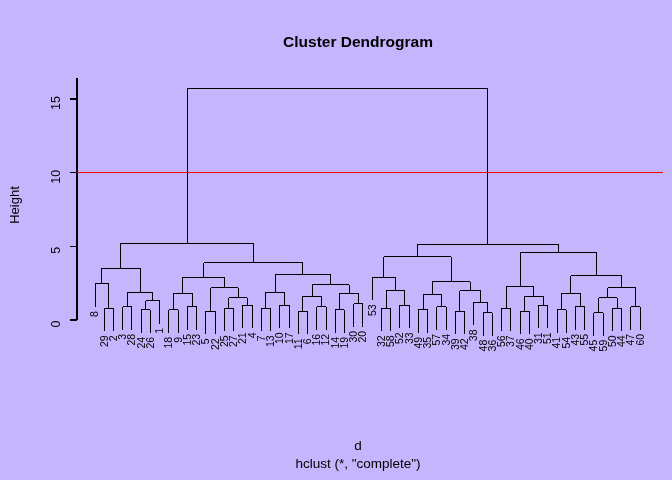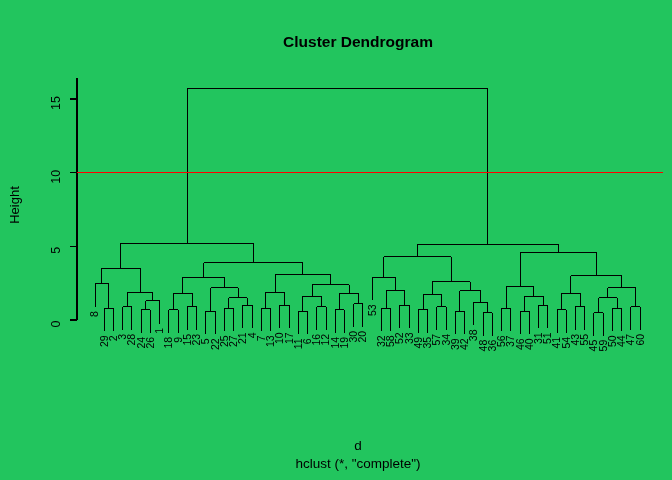--- a/index.html
+++ b/index.html
@@ -1,16 +1,16 @@
 <!DOCTYPE html>
 <html><head>
 <meta charset="utf-8">
 <style>
   html,body{margin:0;padding:0;background:#ffffff;}
-  .figure{position:relative;width:672px;height:480px;background:#22c55e;overflow:hidden;}
+  .figure{position:relative;width:672px;height:480px;background:#c4b5fd;overflow:hidden;}
   svg{display:block;}
   svg text{font-family:"Liberation Sans","DejaVu Sans",sans-serif;fill:#000000;}
   .title{font-size:15.5px;font-weight:bold;text-anchor:middle;}
   .ylab{font-size:13px;text-anchor:middle;}
   .cap{font-size:13.5px;text-anchor:middle;}
   .tick-label{font-size:12.5px;text-anchor:middle;}
   .leaf-label{font-size:10.5px;text-anchor:end;}
   .branch{stroke:#000000;stroke-width:1;fill:none;shape-rendering:crispEdges;}
 </style>
 </head>

